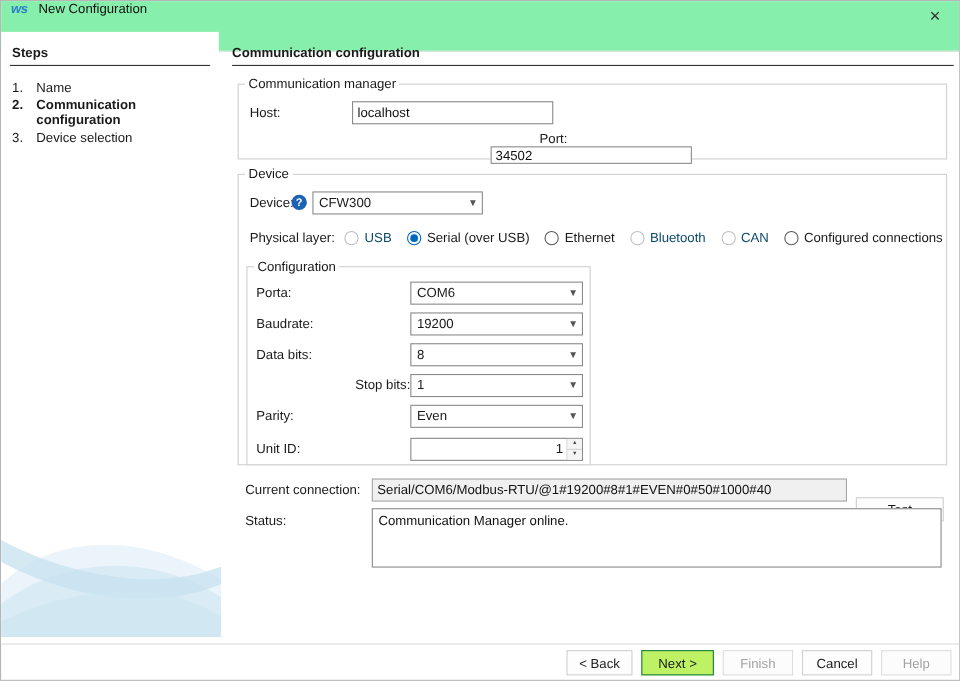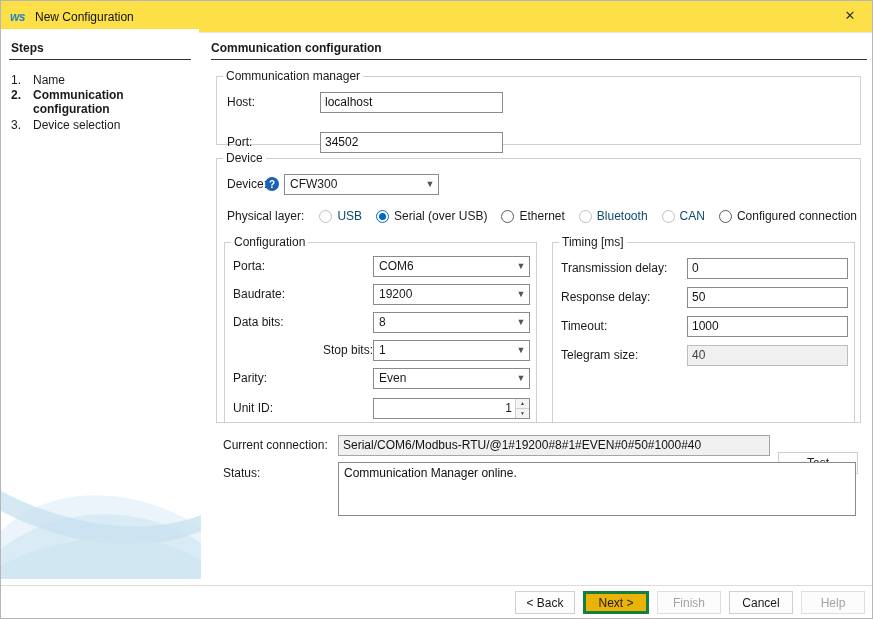--- a/index.html
+++ b/index.html
@@ -1,21 +1,21 @@
 <!DOCTYPE html>
 <html><head>
 <meta charset="utf-8">
 <style>
   * { margin:0; padding:0; box-sizing:border-box; }
   html,body { width:873px; height:619px; }
   body { font-family:"Liberation Sans","DejaVu Sans",sans-serif; font-size:12px; color:#1a1a1a; background:#fff; }
   .window { position:relative; width:873px; height:619px; background:#fff; border:1px solid #b6b6b6; overflow:hidden; }
 
   
-  .titlebar { position:absolute; left:0; top:0; width:100%; height:32px; background:#fde047; border-bottom:1px solid #e6e6e6; display:flex; align-items:center; }
+  .titlebar { position:absolute; left:0; top:0; width:100%; height:46px; background:#86efac; border-bottom:1px solid #e6e6e6; display:flex; align-items:flex-start; }
   .app-logo { margin-left:9px; font-style:italic; font-weight:bold; color:#2a7fc9; font-size:12px; letter-spacing:-0.5px; }
   .win-title { margin-left:10px; font-size:12px; color:#111; }
   .close-btn { position:absolute; right:0; top:0; width:44px; height:28px; display:flex; align-items:center; justify-content:center; font-size:13px; color:#333; cursor:pointer; }
 
   
   .steps { position:absolute; left:0; top:28px; width:198px; height:556px; background:#fff;padding-left:27px; }
   .steps-header { position:absolute; left:10px; top:12px; font-weight:bold; }
   .steps-rule { position:absolute; left:8px; top:30px; width:182px; border-top:1px solid #333; }
   .step-item { position:absolute; left:10px; display:flex; }
   .step-num { width:22px; flex:0 0 22px; }
@@ -63,21 +63,21 @@
   .radio.disabled { color:#0c4a6e; cursor:default; }
   .radio.disabled .rdot { border-color:#c0c0c0; }
 
   .help-icon { width:14px; height:14px; border-radius:50%; background:#1b62b5; color:#fff; font-size:10px; font-weight:bold; display:inline-flex; align-items:center; justify-content:center; margin:0 5px 0 2px; }
 
   textarea.status { position:absolute; resize:none; border:1px solid #8a8a8a; font-family:inherit; font-size:12px; padding:3px 5px; color:#111; }
 
   
   .footer-rule { position:absolute; left:0; top:584px; width:873px; border-top:1px solid #dcdcdc; }
   .btn { position:absolute; top:590px; height:23px; background:#fdfdfd; border:1px solid #cfcfcf; font-family:inherit; font-size:12px; color:#1a1a1a; cursor:pointer; }
-  .btn.focused { border:3px solid #15803d; background:#eab308; }
+  .btn.focused { border:1px solid #15803d; background:#bef264; }
   .btn.disabled { color:#a3a3a3; border-color:#dedede; background:#fcfcfc; cursor:default; }
 </style>
 </head>
 <body>
 
 <div class="window">
 
   <div class="titlebar">
     <span class="app-logo">ws</span>
     <span class="win-title">New Configuration</span>
@@ -112,21 +112,21 @@
   <div class="main">
     <div class="main-title">Communication configuration</div>
     <div class="main-rule"></div>
 
     <fieldset class="fs-comm">
       <legend>Communication manager</legend>
       <div class="row" style="left:10px; top:8px; width:620px;">
         <span class="lbl" style="width:93px;">Host:</span>
         <input class="tbox" style="width: 183px;" value="localhost">
       </div>
-      <div class="row" style="left:10px; top:48px; width:620px;">
+      <div class="row" style="left:10px; top:36px; width:620px;flex-direction:column;">
         <span class="lbl" style="width:93px;">Port:</span>
         <input class="tbox" style="width: 183px;" value="34502">
       </div>
     </fieldset>
 
     <fieldset class="fs-device">
       <legend>Device</legend>
 
       <div class="row" style="left:10px; top:8px; width:620px;">
         <span class="lbl" style="width:36px;">Device:</span>
@@ -155,21 +155,21 @@
           <span class="radio disabled">
             <span class="rdot"></span>
             <span>Bluetooth</span>
           </span>
           <span class="radio disabled">
             <span class="rdot"></span>
             <span>CAN</span>
           </span>
           <span class="radio">
             <span class="rdot"></span>
-            <span>Configured connection</span>
+            <span>Configured connections</span>
           </span>
         </div>
       </div>
 
       <fieldset class="fs-config">
         <legend>Configuration</legend>
 
         <div class="row" style="left:8px; top:6px; width:297px;">
           <span class="lbl" style="width:140px;">Porta:</span>
           <div class="combo" style="width:157px;">
@@ -210,40 +210,20 @@
           <div class="spinner" style="width:157px;">
             <span class="num">1</span>
             <span class="btns">
               <span>▲</span>
               <span>▼</span>
             </span>
           </div>
         </div>
       </fieldset>
 
-      <fieldset class="fs-timing">
-        <legend>Timing [ms]</legend>
-
-        <div class="row" style="left:8px; top:8px; width:288px;">
-          <span class="lbl" style="width:126px;">Transmission delay:</span>
-          <input class="tbox" style="width: 161px;" value="0">
-        </div>
-        <div class="row" style="left:8px; top:37px; width:288px;">
-          <span class="lbl" style="width:126px;">Response delay:</span>
-          <input class="tbox" style="width: 161px;" value="50">
-        </div>
-        <div class="row" style="left:8px; top:66px; width:288px;">
-          <span class="lbl" style="width:126px;">Timeout:</span>
-          <input class="tbox" style="width: 161px;" value="1000">
-        </div>
-        <div class="row" style="left:8px; top:95px; width:288px;">
-          <span class="lbl" style="width:126px;">Telegram size:</span>
-          <input class="tbox disabled" style="width: 161px;" disabled="" value="40">
-        </div>
-      </fieldset>
     </fieldset>
 
     <div class="row" style="left:12px; top:405px; width:648px;">
       <span class="lbl" style="width:115px;">Current connection:</span>
       <input class="tbox readonly" style="width: 432px;" readonly="" value="Serial/COM6/Modbus-RTU/@1#19200#8#1#EVEN#0#50#1000#40">
       <button class="btn" style="position:static; width:80px; height:22px; margin-left:8px;margin-top:36px;">Test</button>
     </div>
 
     <span class="lbl" style="position:absolute; left:12px; top:437px;">Status:</span>
     <textarea class="status" style="left: 127px; top: 433px; width: 518px; height: 54px;">Communication Manager online.</textarea>

